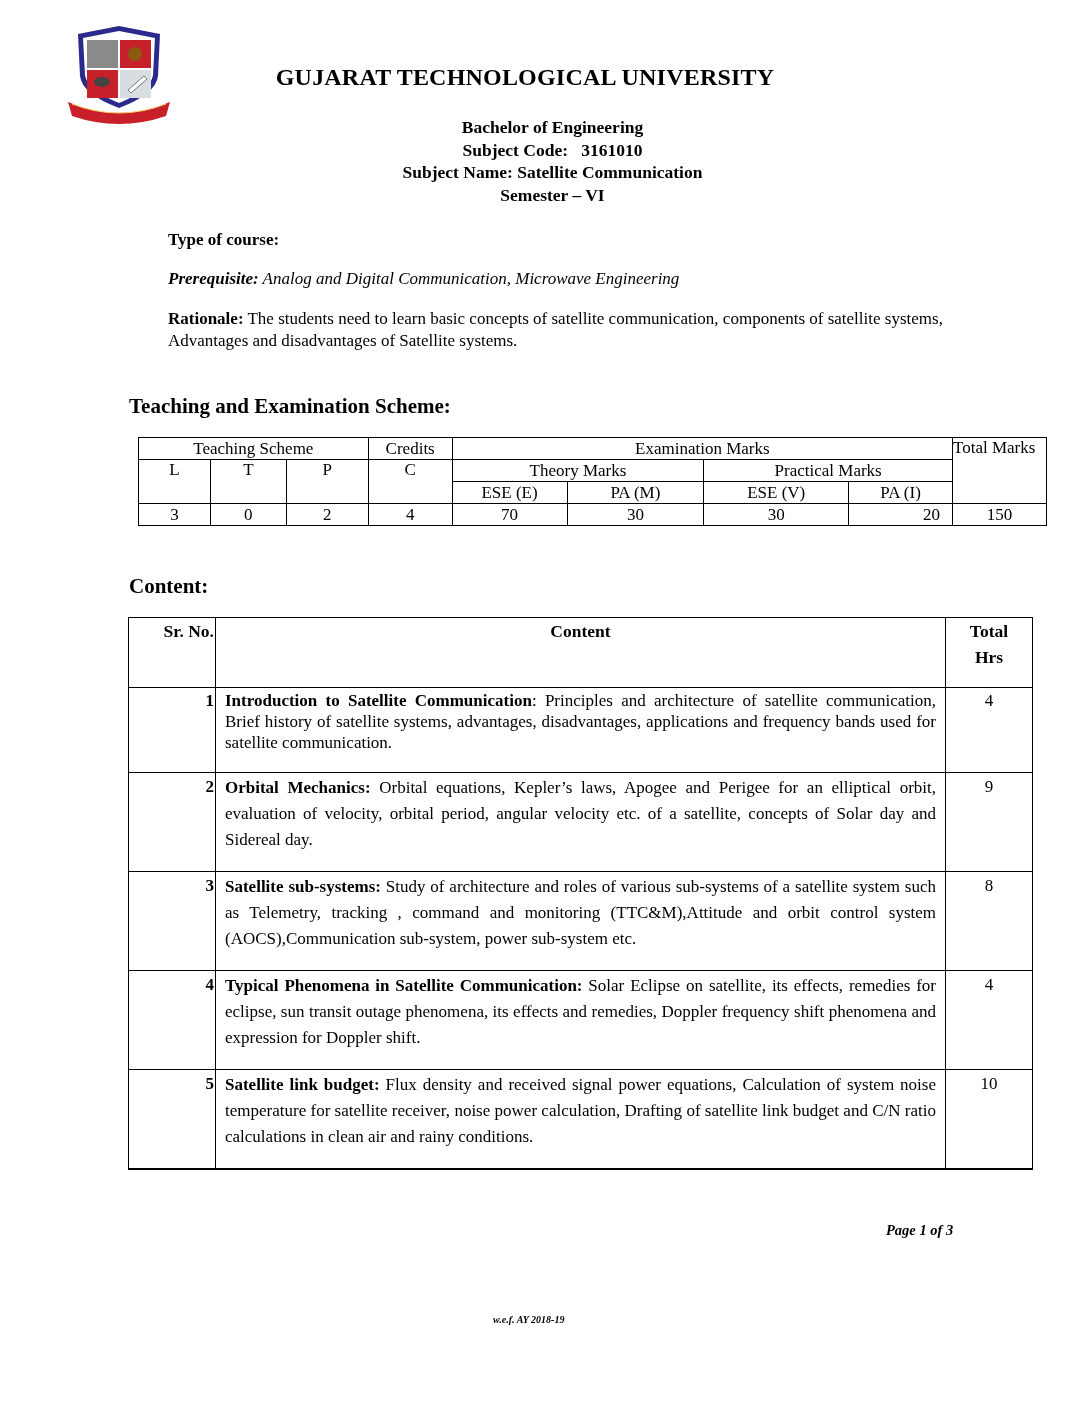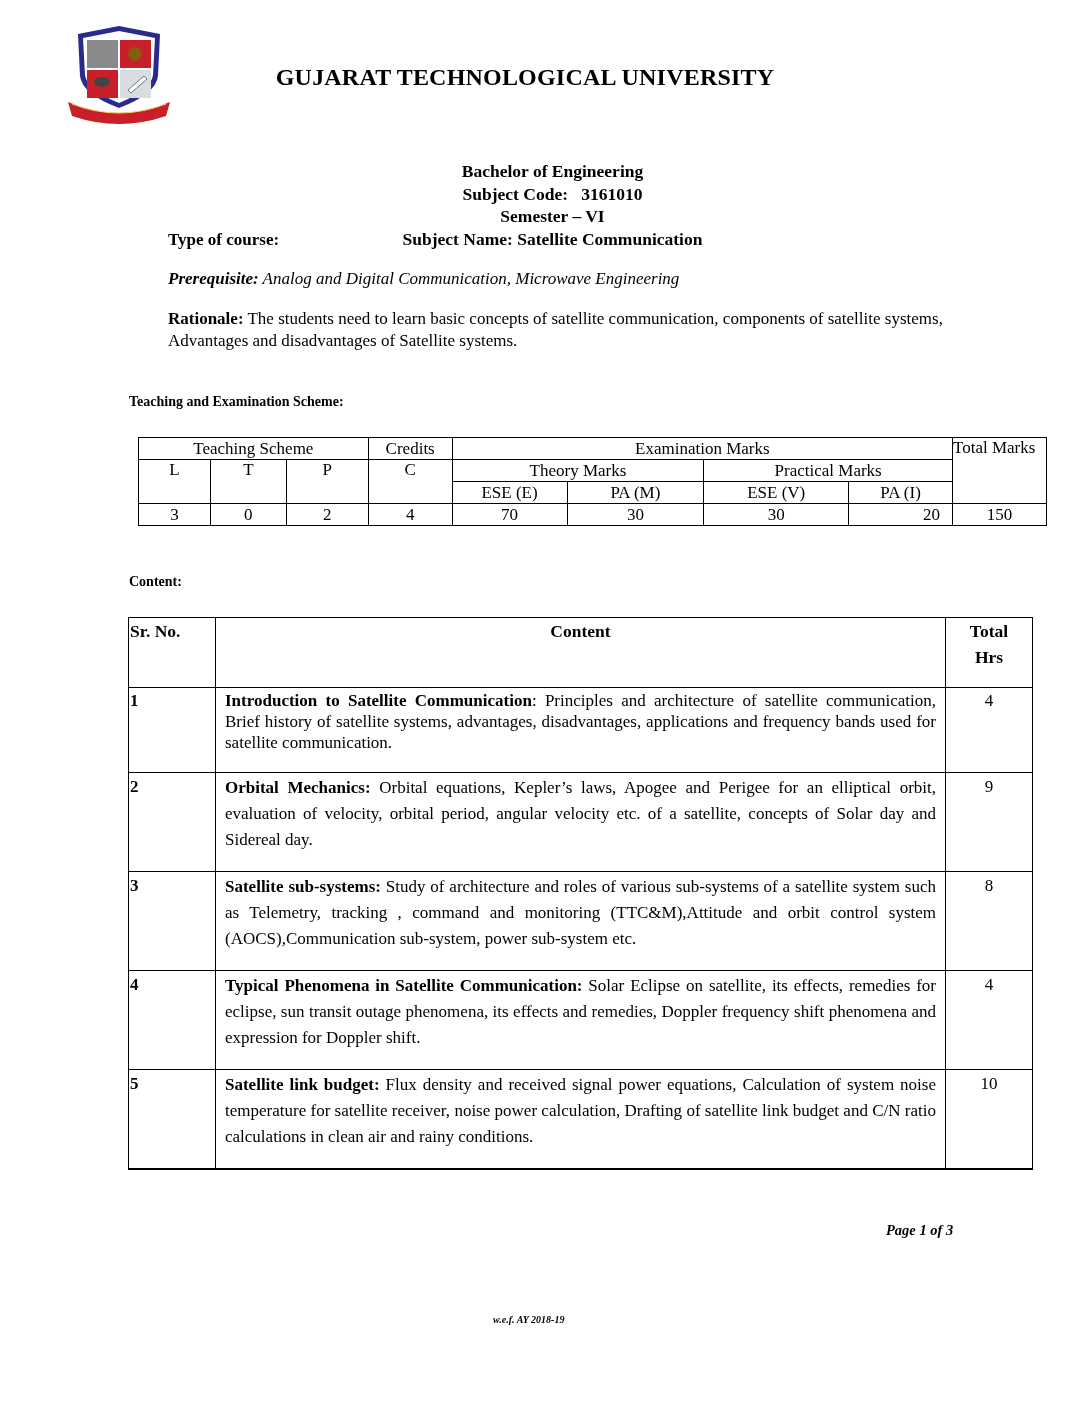--- a/index.html
+++ b/index.html
@@ -7,40 +7,40 @@
          font-family: "Liberation Serif", "DejaVu Serif", serif; color: #000; }
   .abs { position: absolute; }
 
   
   .logo { left: 64px; top: 24px; width: 110px; height: 100px; }
 
   .univ-title { left: 0; width: 1036px; top: 64px; text-align: center; font-weight: bold;
                 font-size: 24px; letter-spacing: 0.2px; padding-left: 14px; box-sizing: border-box; }
 
   .header-block { left: 280px; width: 545px; top: 116px; text-align: center; font-weight: bold;
-                  font-size: 17.5px; line-height: 22.5px; margin-top: 44px; }
+                  font-size: 17.5px; line-height: 22.5px; }
   .header-block div { white-space: pre; }
 
   .para { left: 168px; width: 780px; font-size: 17px; line-height: 22px; }
   .para b { font-weight: bold; }
 
-  .section-head { left: 129px; font-weight: bold; font-size: 14px; }
+  .section-head { left: 129px; font-weight: bold; font-size: 21px; }
 
   
   table.scheme { position: absolute; left: 138px; top: 437px; width: 909px; border-collapse: collapse;
                  font-size: 17px; }
   table.scheme td { border: 1.5px solid #000; text-align: center; padding: 0; height: 21px; line-height: 20px; }
   table.scheme td.left-top { text-align: left; vertical-align: top; padding-left: 0; }
 
   
   table.content { position: absolute; left: 128px; top: 617px; width: 905px; border-collapse: collapse;
                   font-size: 17px; }
   table.content td { border: 1.5px solid #000; vertical-align: top; }
   table.content tr.head td { height: 68px; font-weight: bold; font-size: 17.5px; line-height: 26px; padding-top: 0; }
-  table.content td.sr { width: 84px; text-align: left; font-weight: bold; padding-top: 3px; }
+  table.content td.sr { width: 84px; text-align: right; font-weight: bold; padding-top: 3px; }
   table.content td.hrs { width: 84px; text-align: center; padding-top: 3px; }
   table.content td.txt { text-align: justify; padding: 2px 9px 0 9px; }
   table.content td.txt b { font-weight: bold; }
   table.content tr.r1 td { height: 80px; }
   table.content tr.r1 td.txt { line-height: 21px; }
   table.content tr.row td { height: 94px; }
   table.content tr.row td.txt { line-height: 26px; }
   table.content tr.row td.sr, table.content tr.row td.hrs { line-height: 22px; }
   table.content tr.last td { border-bottom: 2px solid #000; }
 
@@ -64,22 +64,22 @@
     <path d="M4 78 Q55 100 106 78 L102 92 Q55 108 8 92 Z" fill="#c8202a"></path>
     <path d="M8 80 Q55 98 102 80" stroke="#ffd66b" stroke-width="1" fill="none"></path>
   </svg>
 </div>
 
 <div class="abs univ-title">GUJARAT TECHNOLOGICAL UNIVERSITY</div>
 
 <div class="abs header-block">
   <div>Bachelor of Engineering</div>
   <div>Subject Code:   3161010</div>
+  <div>Subject Name: Satellite Communication</div>
   <div>Semester – VI</div>
-  <div>Subject Name: Satellite Communication</div>
 </div>
 
 <div class="abs para" style="top:229px;">
   <b>Type of course:</b><span></span>
 </div>
 
 <div class="abs para" style="top:268px;font-style:italic;">
   <b>Prerequisite:</b><span> Analog and Digital Communication, Microwave Engineering</span>
 </div>
 

